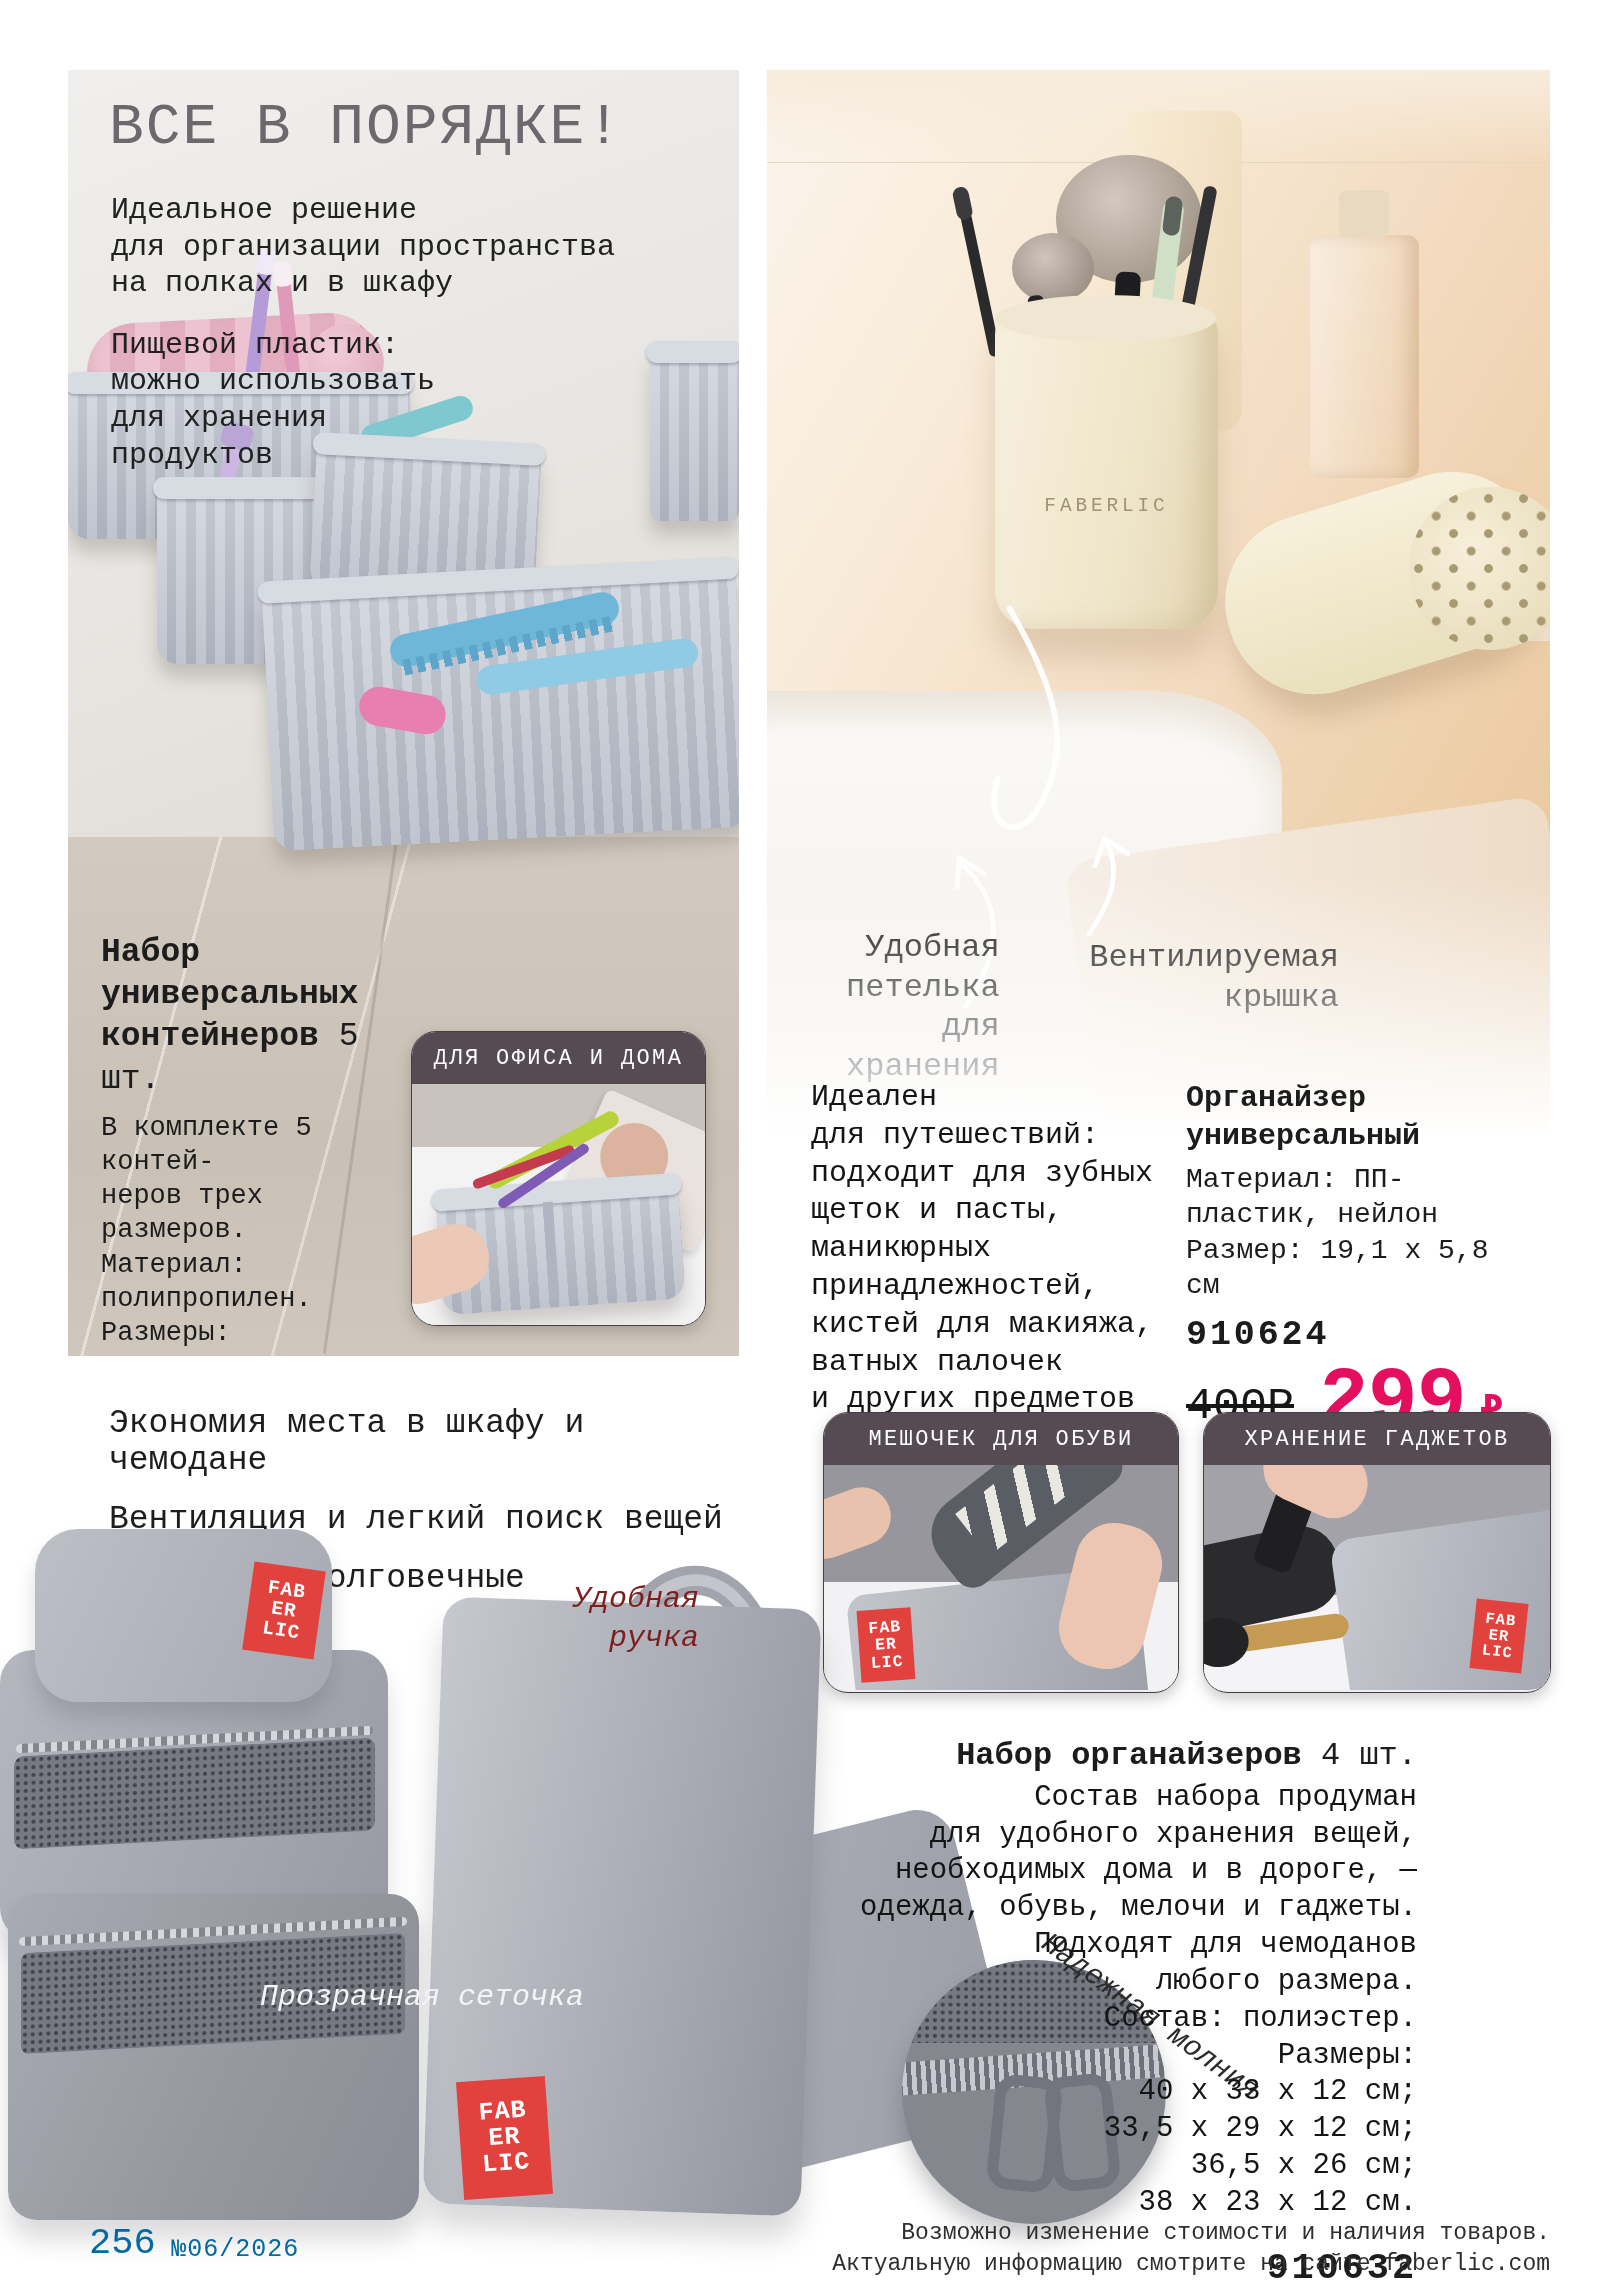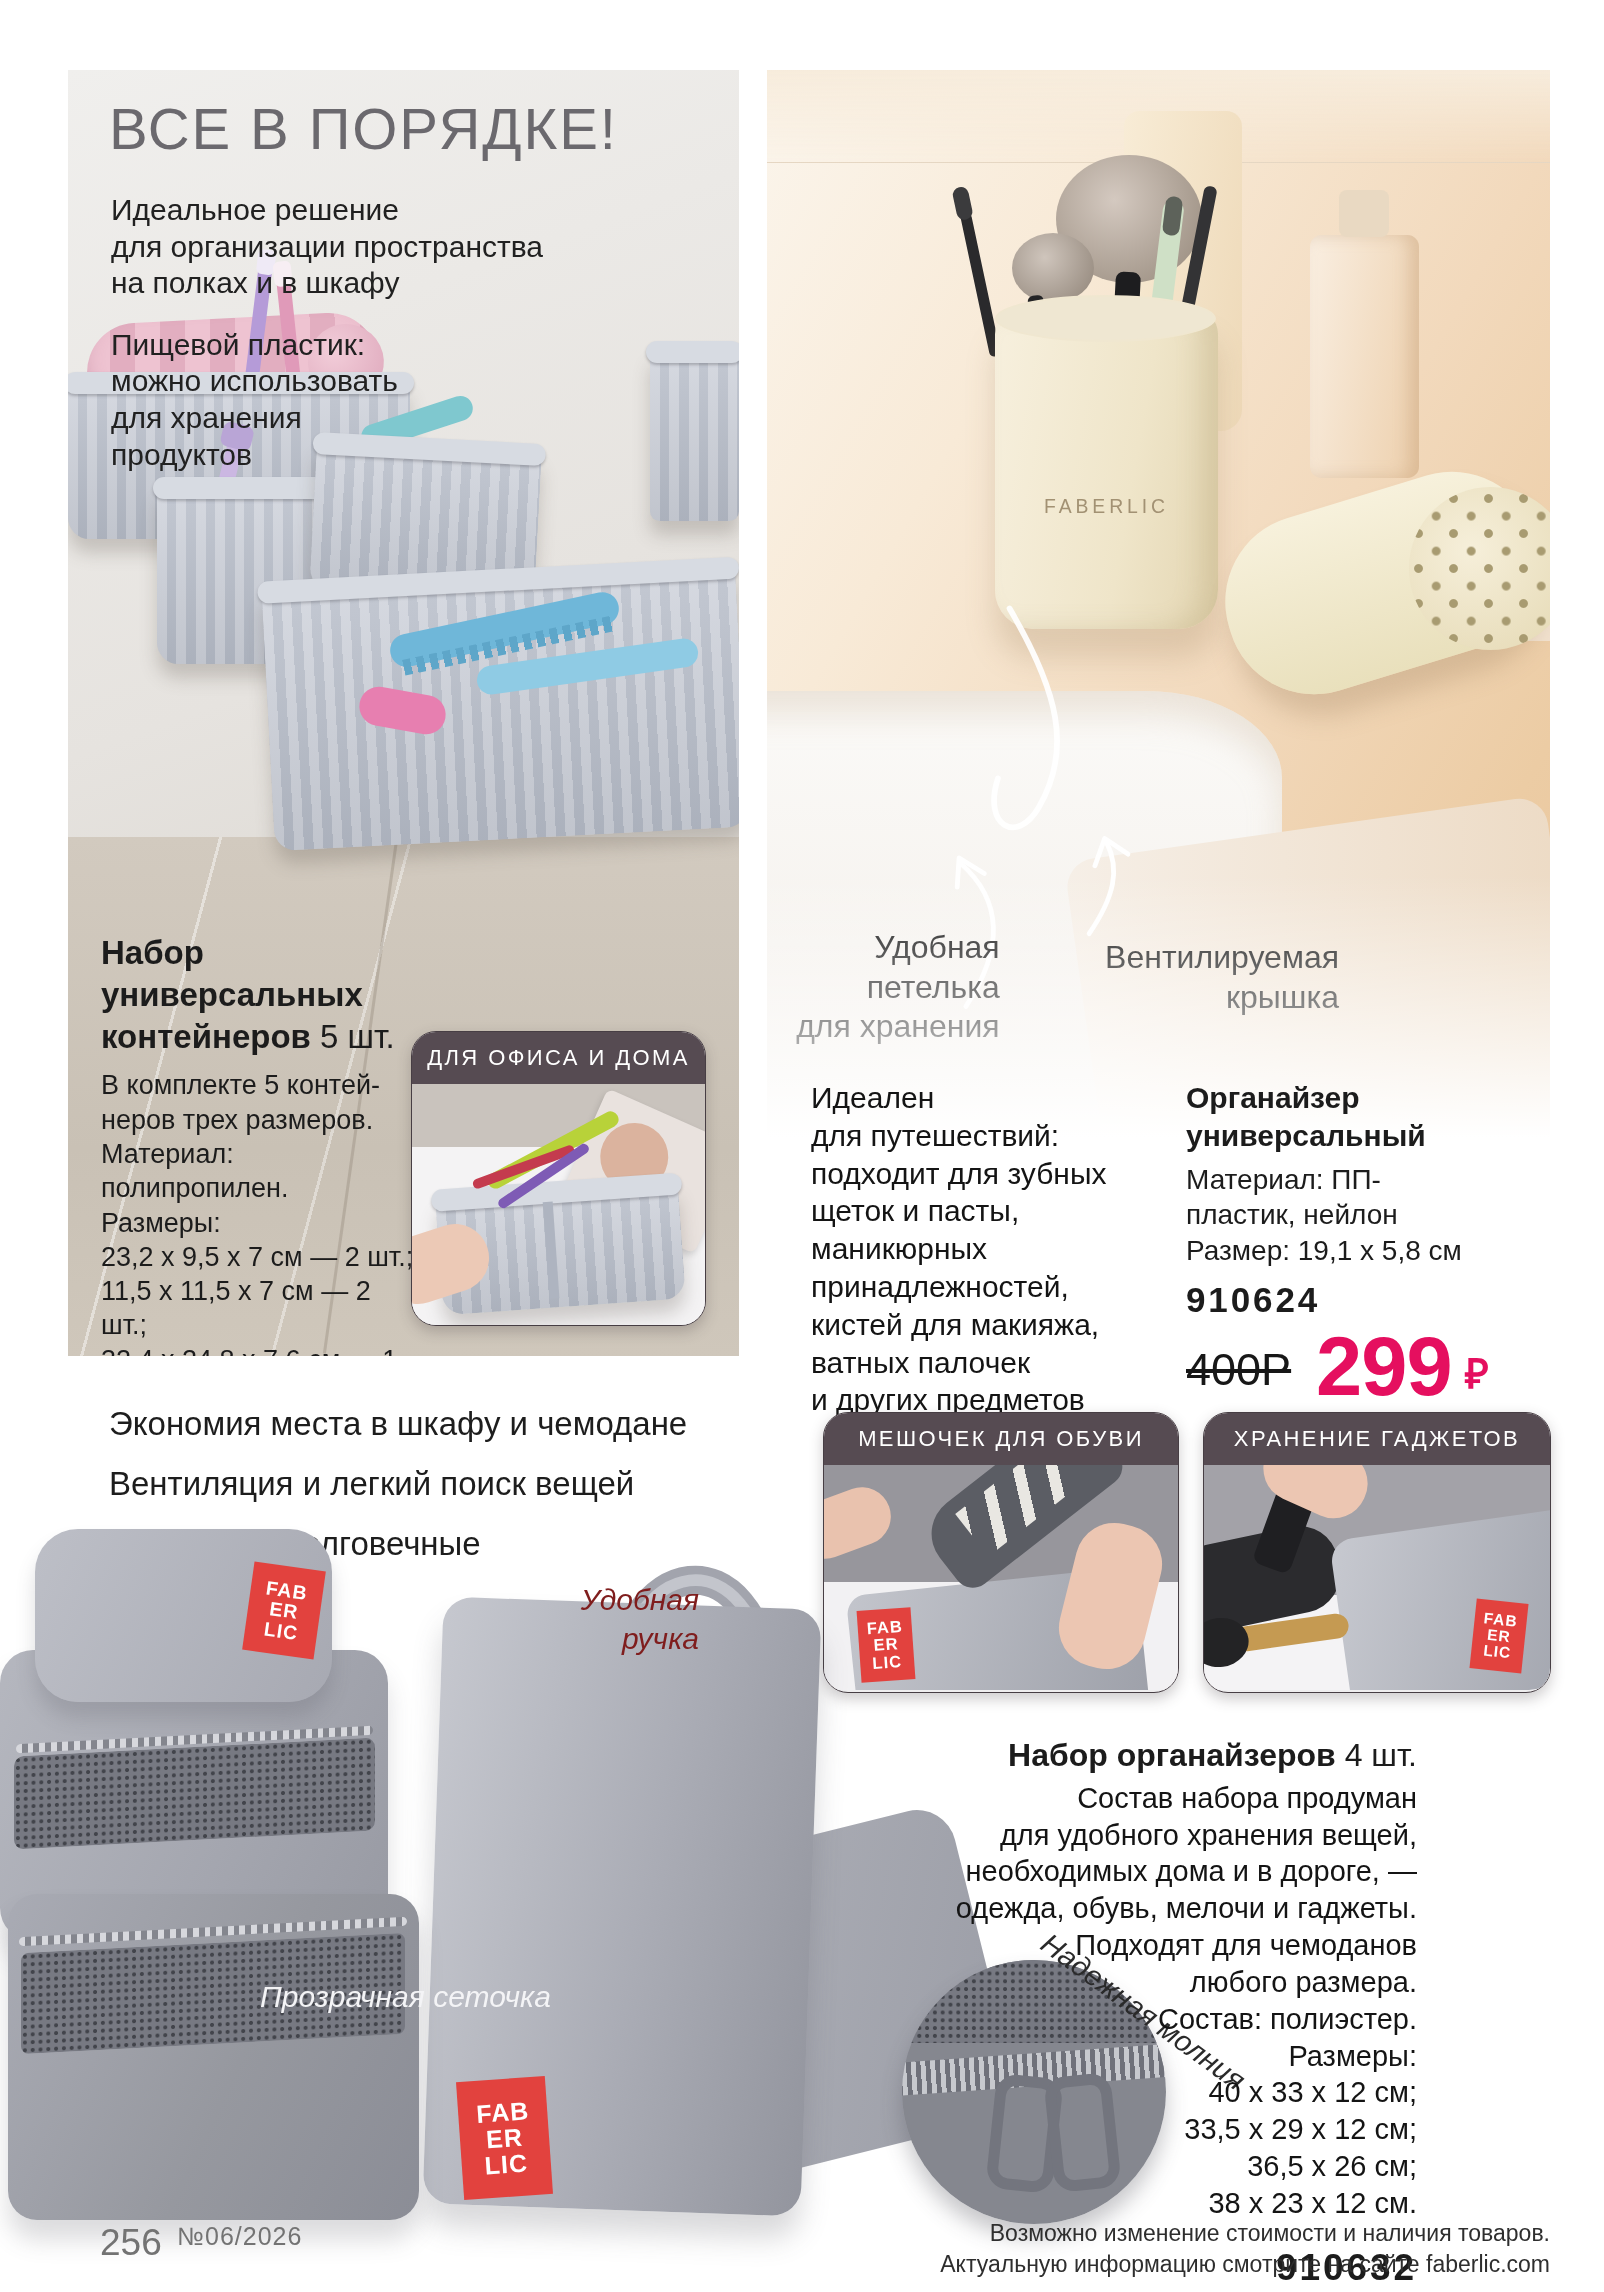--- a/index.html
+++ b/index.html
@@ -1,17 +1,17 @@
 <!DOCTYPE html>
 <html><head>
 <meta charset="utf-8">
 <style>
   html,body{margin:0;padding:0;background:#ffffff;}
   .page{position:relative;width:1605px;height:2292px;background:#ffffff;overflow:hidden;
-        font-family:Liberation Sans, sans-serif;color:#1c1c1c;}
+        font-family:Liberation Mono, monospace;color:#1c1c1c;}
   .abs{position:absolute;}
   .pre{white-space:pre-line;}
 
   
   .left-panel{left:68px;top:70px;width:671px;height:1286px;overflow:hidden;
     background:linear-gradient(160deg,#f0efed 0%,#e6e3df 45%,#dcd8d2 70%,#d6d1ca 100%);}
   .lp-floor{left:0;top:767px;width:671px;height:519px;
     background:
       linear-gradient(105deg,rgba(255,255,255,.0) 0 146px,rgba(255,255,255,.45) 146px 149px,rgba(255,255,255,0) 149px 330px,rgba(255,255,255,.4) 330px 333px,rgba(255,255,255,0) 333px),
       linear-gradient(#d2cabf 0%,#c9c1b5 60%,#cfc7bb 100%);}
@@ -191,21 +191,21 @@
 
   
   .bottom-desc{right:188px;top:1737px;width:602px;text-align:right;}
   .bd-name{font-size:32px;font-weight:700;}
   .bd-qty{font-weight:400;}
   .bd-text{margin-top:5.8px;font-size:29px;line-height:1.27;color:#141414;}
   .bd-article{margin-top:25px;font-size:37px;font-weight:700;letter-spacing:2.9px;}
   .bd-prices{display:flex;justify-content:flex-end;align-items:flex-end;gap:25px;margin-top:7.8px;}
 
   
-  .footer-left{left:100px;top:2222px;display:flex;align-items:flex-start;gap:15.5px;color:#737373;}
+  .footer-left{left:89px;top:2222px;display:flex;align-items:flex-end;gap:15.5px;color:#0369a1;}
   .page-num{font-size:37px;}
   .issue{font-size:25px;letter-spacing:1px;}
   .footer-note{right:55px;top:2218px;font-size:23px;line-height:1.35;text-align:right;color:#2e2e2e;}
 </style>
 </head>
 <body>
 
 <div class="page">
 
   <div class="abs left-panel">

